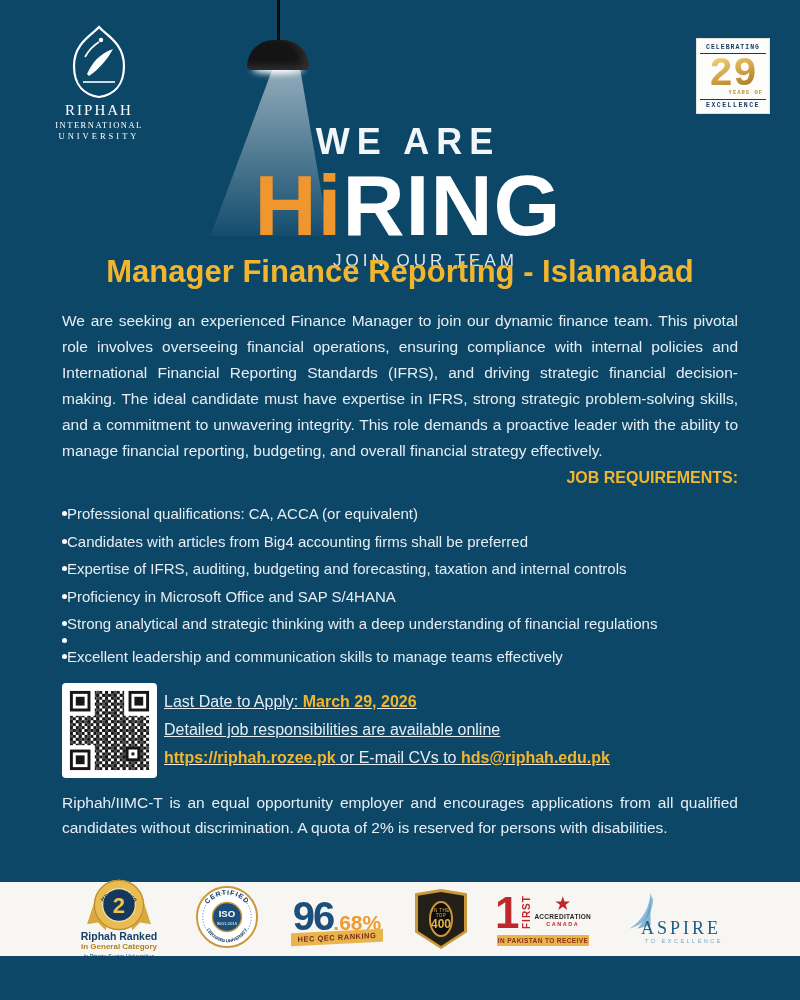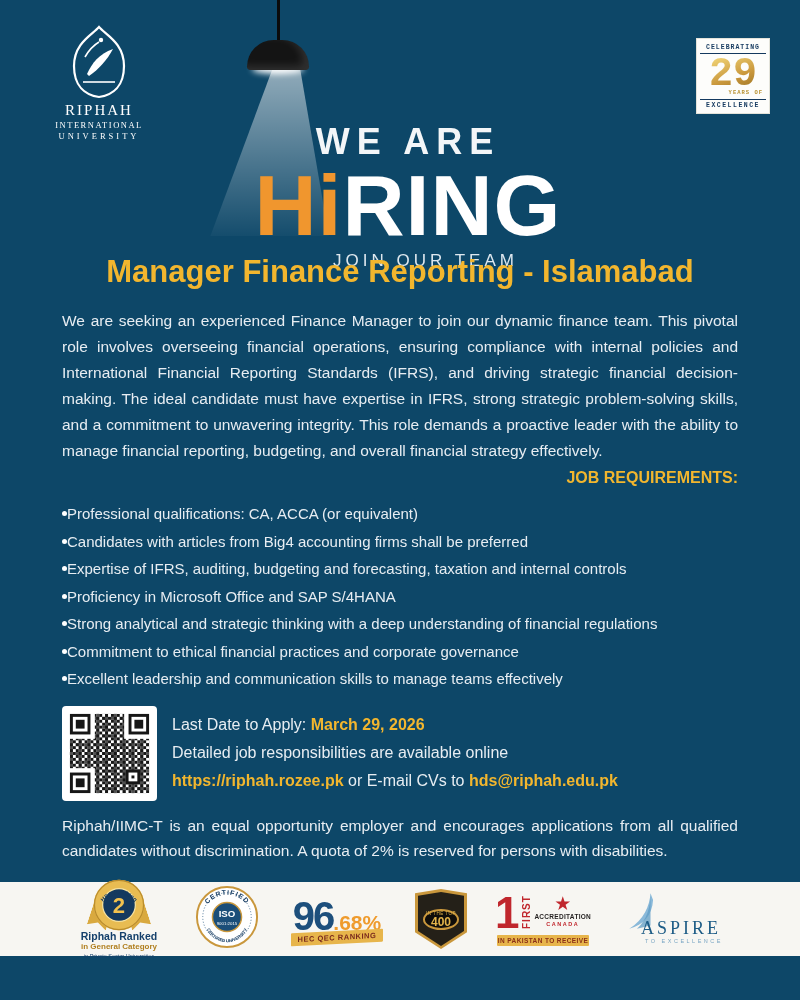--- a/index.html
+++ b/index.html
@@ -48,21 +48,21 @@
              font-size:31px;font-weight:bold;color:#f2b62e;}
 
   
   .content{position:absolute;left:62px;top:308px;width:676px;height:572px;color:#e7edf2;overflow:hidden;}
   .desc{margin:0;font-size:15.5px;line-height:26px;text-align:justify;}
   .req-heading{margin:5px 0 13px;font-size:16px;font-weight:bold;color:#f2b62e;text-align:right;}
   .req-list{margin:0;padding:0;list-style:none;}
   .req-list li{display:flex;align-items:center;font-size:15px;line-height:27.5px;}
   .bullet{width:5px;height:5px;border-radius:50%;background:#fff;flex:none;}
 
-  .apply-row{display:flex;gap:15px;margin-top:13px;align-items:flex-start;}
+  .apply-row{display:flex;gap:7px;margin-top:13px;align-items:flex-start;text-decoration:underline;}
   .qr-box{width:95px;height:95px;background:#fff;border-radius:4px;flex:none;
           display:flex;align-items:center;justify-content:center;}
   .apply-text{padding-top:5px;font-size:16px;line-height:28px;}
   .gold{color:#f2b62e;font-weight:bold;}
   .disclaimer{margin:12px 0 0;font-size:15.5px;line-height:25px;text-align:justify;}
 
   
   .strip{position:absolute;left:0;top:882px;width:800px;height:74px;background:#f7f6f2;
          display:flex;align-items:center;justify-content:center;gap:28px;}
   .badge{text-align:center;position:relative;}
@@ -85,21 +85,21 @@
   .qec-small{font-size:21px;font-weight:800;color:#ef9b2d;}
   .qec-ribbon{margin:-8px auto 0;width:92px;background:#e7b54b;color:#7a2a1d;font-size:7.5px;
               font-weight:bold;letter-spacing:0.5px;padding:2px 0;transform:skewY(-3deg);border-radius:1px;}
 
   
   .shield-outer{width:52px;height:60px;margin:0 auto;background:#c9973c;
                 clip-path:polygon(50% 0,100% 7%,100% 72%,50% 100%,0 72%,0 7%);
                 display:flex;align-items:center;justify-content:center;}
   .shield-inner{width:46px;height:54px;background:#242018;
                 clip-path:polygon(50% 0,100% 7%,100% 72%,50% 100%,0 72%,0 7%);
-                display:flex;flex-direction:column;align-items:center;justify-content:center;gap:18px;}
+                display:flex;flex-direction:row;align-items:center;justify-content:center;gap:18px;}
   .shield-bar{width:30px;height:3px;background:#c9973c;opacity:.85;}
   .shield-circle{width:32px;height:32px;border-radius:50%;background:#0f0d0a;border:2px solid #c9973c;
                  display:flex;flex-direction:column;align-items:center;justify-content:center;}
   .shield-top{font-size:4.5px;color:#e3b44a;letter-spacing:0.5px;}
   .shield-400{font-size:12px;font-weight:bold;color:#e3b44a;line-height:12px;}
 
   
   .first{width:96px;}
   .first-main{display:flex;align-items:flex-start;justify-content:center;gap:2px;}
   .first-one{font-size:44px;font-weight:900;color:#c0272d;line-height:40px;}
@@ -177,21 +177,20 @@
       <li>
           <span class="bullet"></span>
           <span>Proficiency in Microsoft Office and SAP S/4HANA</span>
         </li>
       <li>
           <span class="bullet"></span>
           <span>Strong analytical and strategic thinking with a deep understanding of financial regulations</span>
         </li>
       <li>
           <span class="bullet"></span>
-          <span>Commitment to ethical financial practices and corporate governance</span>
         </li>
       <li>
           <span class="bullet"></span>
           <span>Excellent leadership and communication skills to manage teams effectively</span>
         </li>
     </ul>
 
     <div class="apply-row">
       <div class="qr-box">
         <svg viewBox="0 0 29 29" width="85" height="85">

